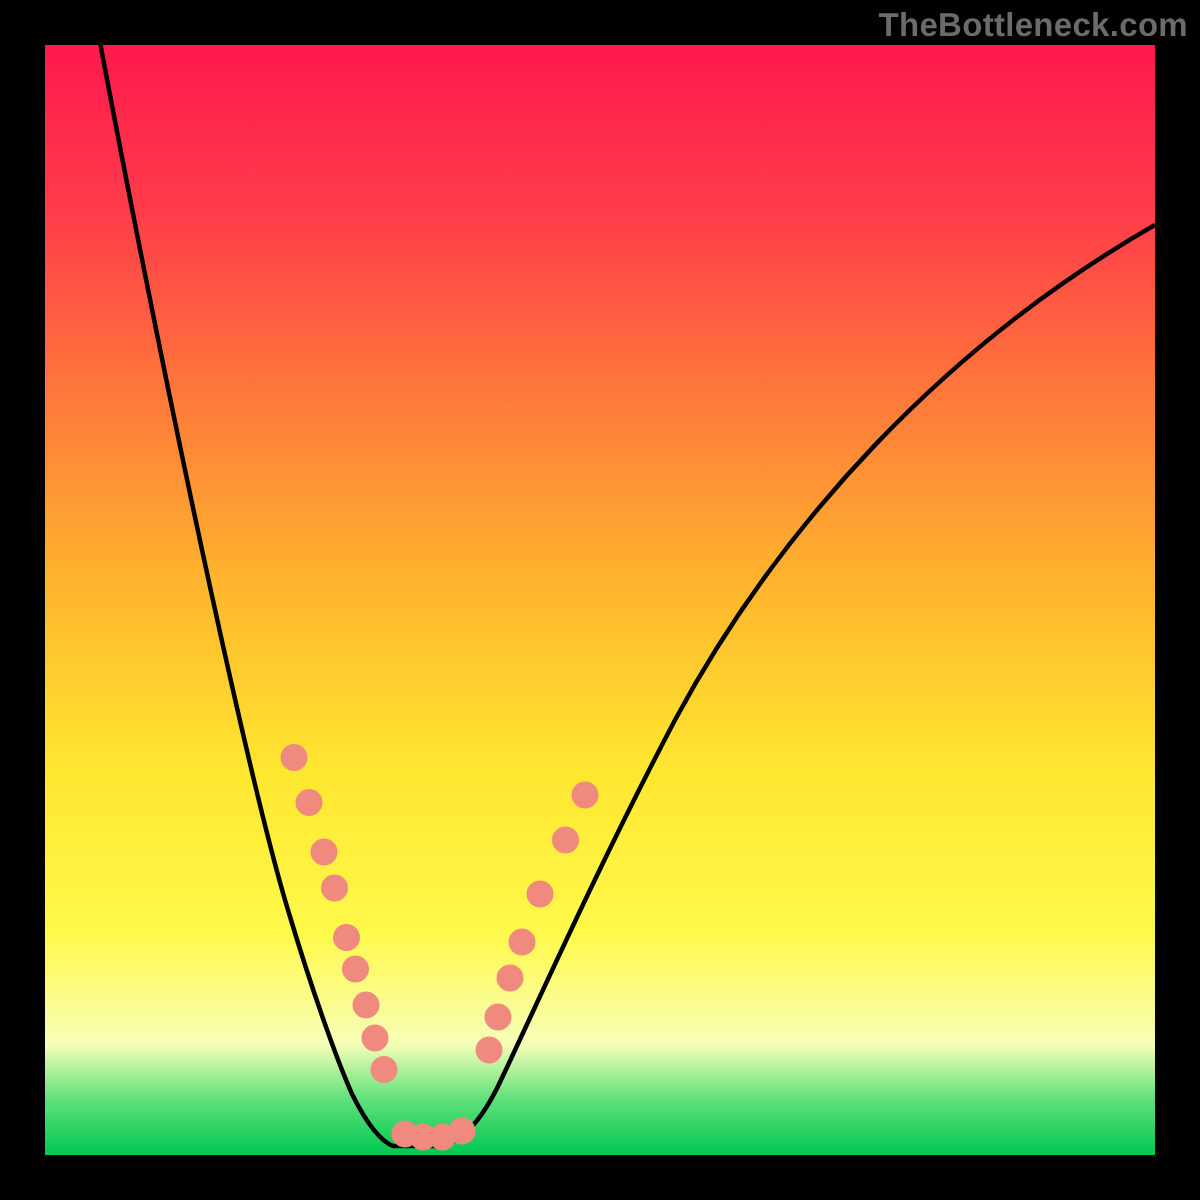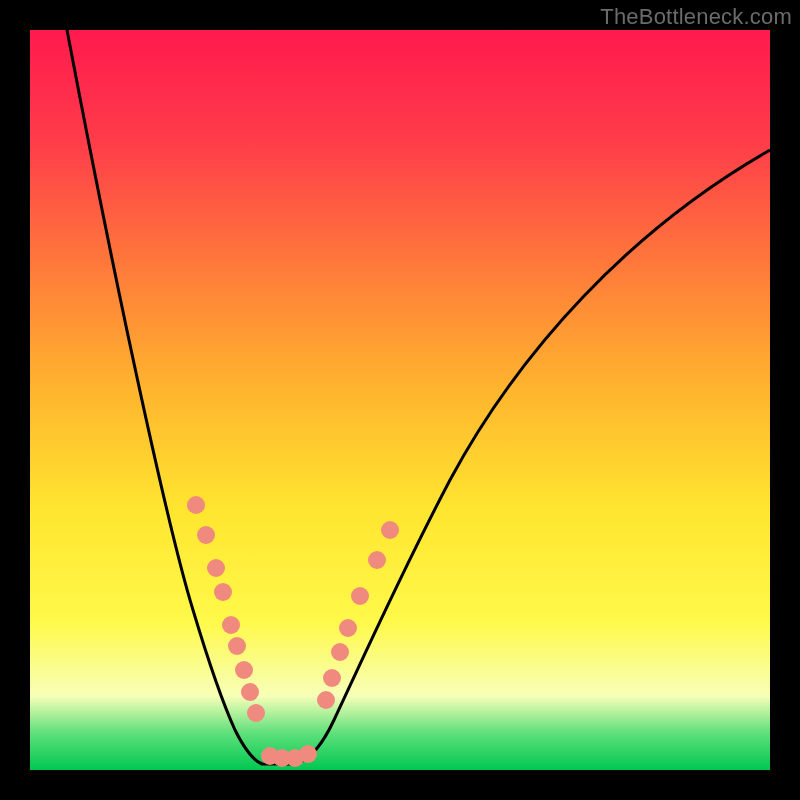--- a/index.html
+++ b/index.html
@@ -37,21 +37,21 @@
       #5fe07a 95%,
       #00c851 100%
     );
   }
   .watermark {
     position: absolute;
     top: 4px;
     right: 8px;
     color: #6b6b6b;
     font-size: 22px;
-    font-weight: 400;
+    font-weight: 700;
     letter-spacing: 0.2px;
   }
   svg.curve {
     position: absolute;
     left: 0;
     top: 0;
     width: 740px;
     height: 740px;
   }
 </style>

